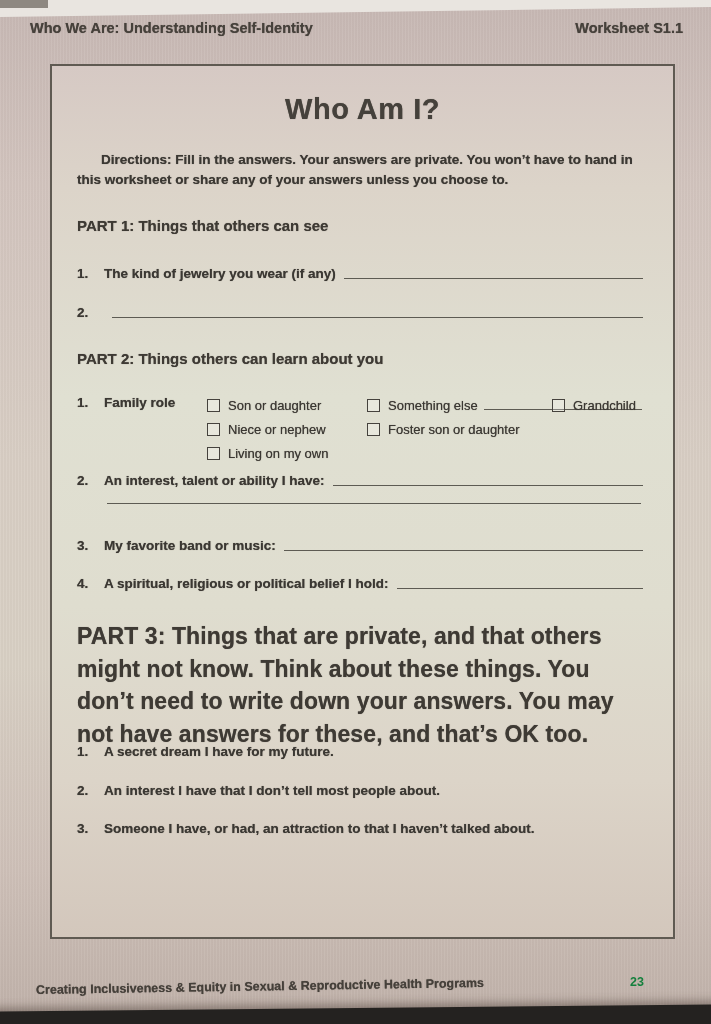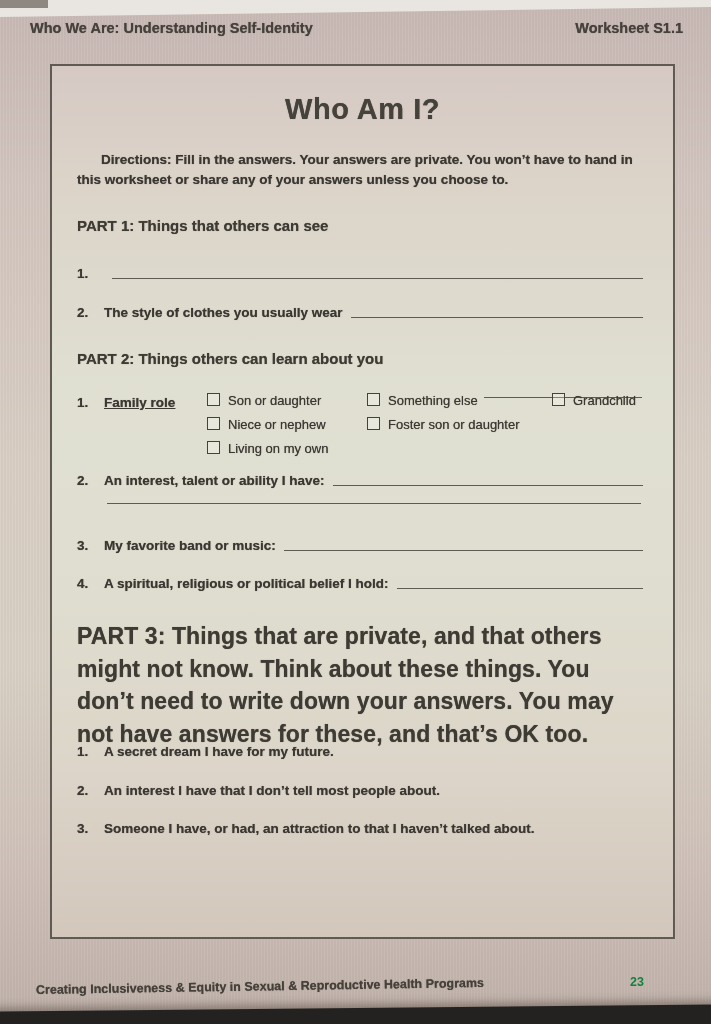--- a/index.html
+++ b/index.html
@@ -38,24 +38,24 @@
   .item .line{flex:1;border-bottom:1.5px solid #5d5b53;margin-left:8px;transform:translateY(-2px);}
   .noline{align-items:flex-start;}
 
   .i-p1-1{top:200px;} .i-p1-2{top:239px;}
   .i-p2-2{top:407px;} .i-p2-3{top:472px;} .i-p2-4{top:510px;}
   .extra-line{position:absolute;top:437px;left:55px;right:32px;border-bottom:1.5px solid #5d5b53;}
   .i-p3-1{top:678px;} .i-p3-2{top:717px;} .i-p3-3{top:755px;}
 
   .family{position:absolute;top:327px;left:25px;right:10px;font-size:13.5px;}
   .family .num{position:absolute;left:0;top:2px;font-weight:700;}
-  .family .flabel{position:absolute;left:27px;top:2px;font-weight:700;text-decoration:underline;}
+  .family .flabel{position:absolute;left:27px;top:2px;font-weight:700;}
   .fcol{position:absolute;top:0;}
   .fcol1{left:130px;} .fcol2{left:290px;} .fcol3{left:475px;}
-  .cbrow{display:flex;align-items:flex-start;height:24px;white-space:nowrap;font-size:13px;font-weight:500;}
+  .cbrow{display:flex;align-items:center;height:24px;white-space:nowrap;font-size:13px;font-weight:500;}
   .cb{width:11px;height:11px;border:1.5px solid #45423d;background:rgba(255,255,255,.25);margin-right:8px;flex:none;}
   .cbrow .line{width:158px;border-bottom:1.5px solid #5d5b53;margin-left:6px;transform:translateY(4px);}
 
   .footer{position:absolute;left:36px;top:983px;font-size:12.5px;font-weight:700;color:#45403a;
     transform:rotate(-0.9deg);transform-origin:left center;text-shadow:0 0 .7px rgba(70,64,58,.85);}
   .pagenum{position:absolute;left:630px;top:975px;font-size:12.5px;font-weight:700;color:#15803d;}
 </style>
 </head>
 <body>
 
@@ -74,25 +74,25 @@
   <div class="directions">
     <b>Directions:</b>
     <span>Fill in the answers. Your answers are private. You won’t have to hand in this worksheet or share any of your answers unless you choose to.</span>
   </div>
 
   <div class="part-hd part1-hd">
     <span>PART 1:</span>&nbsp;<span>Things that others can see</span>
   </div>
   <div class="item i-p1-1">
     <span class="num">1.</span>
+    <span>The kind of jewelry you wear (if any)</span>
     <span class="line"></span>
   </div>
   <div class="item i-p1-2">
     <span class="num">2.</span>
-    <span>The style of clothes you usually wear</span>
     <span class="line"></span>
   </div>
 
   <div class="part-hd part2-hd">
     <span>PART 2:</span>&nbsp;<span>Things others can learn about you</span>
   </div>
 
   <div class="family">
     <span class="num">1.</span>
     <span class="flabel">Family role</span>

